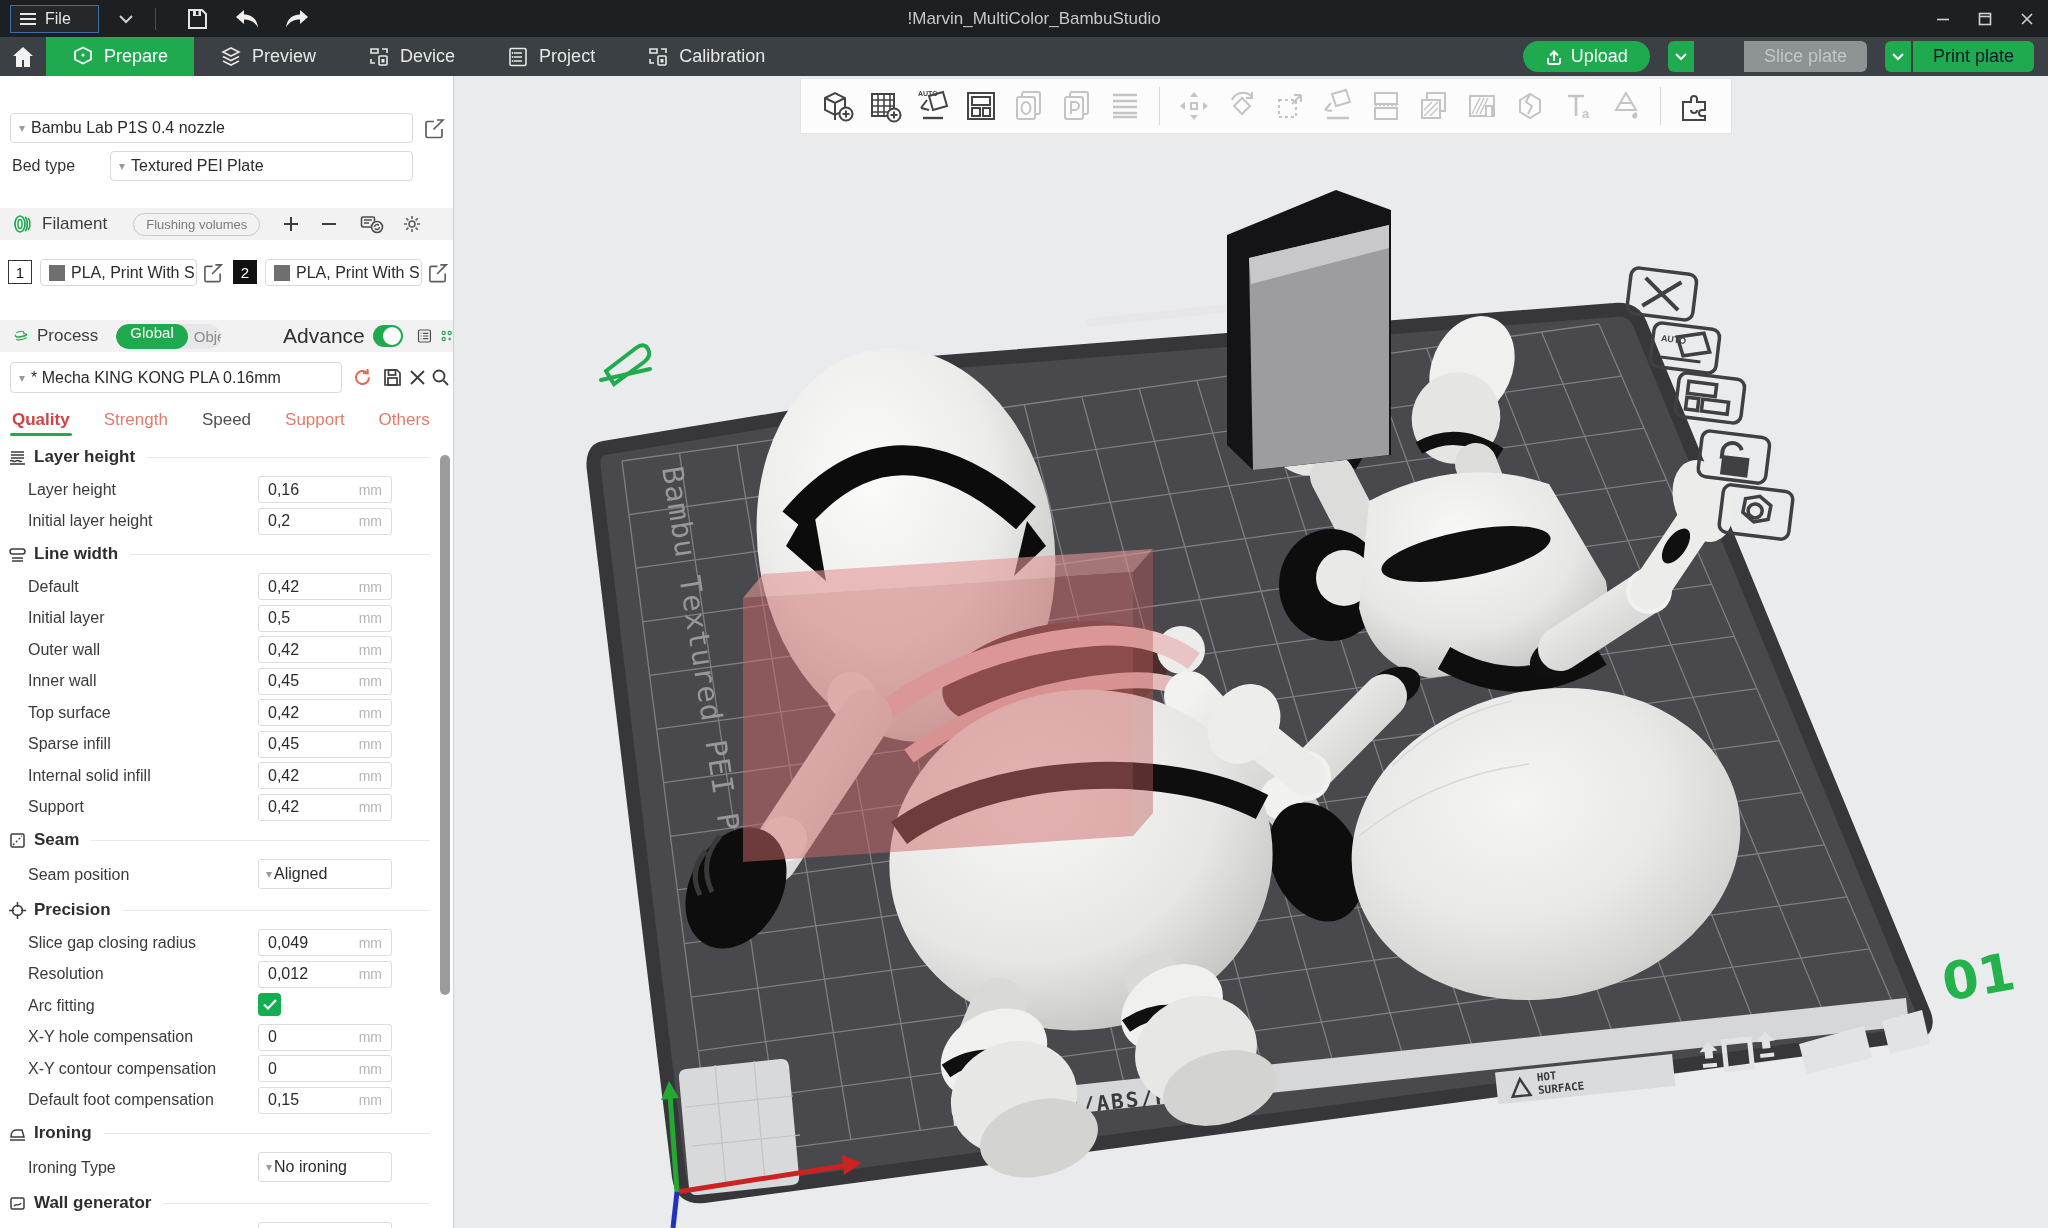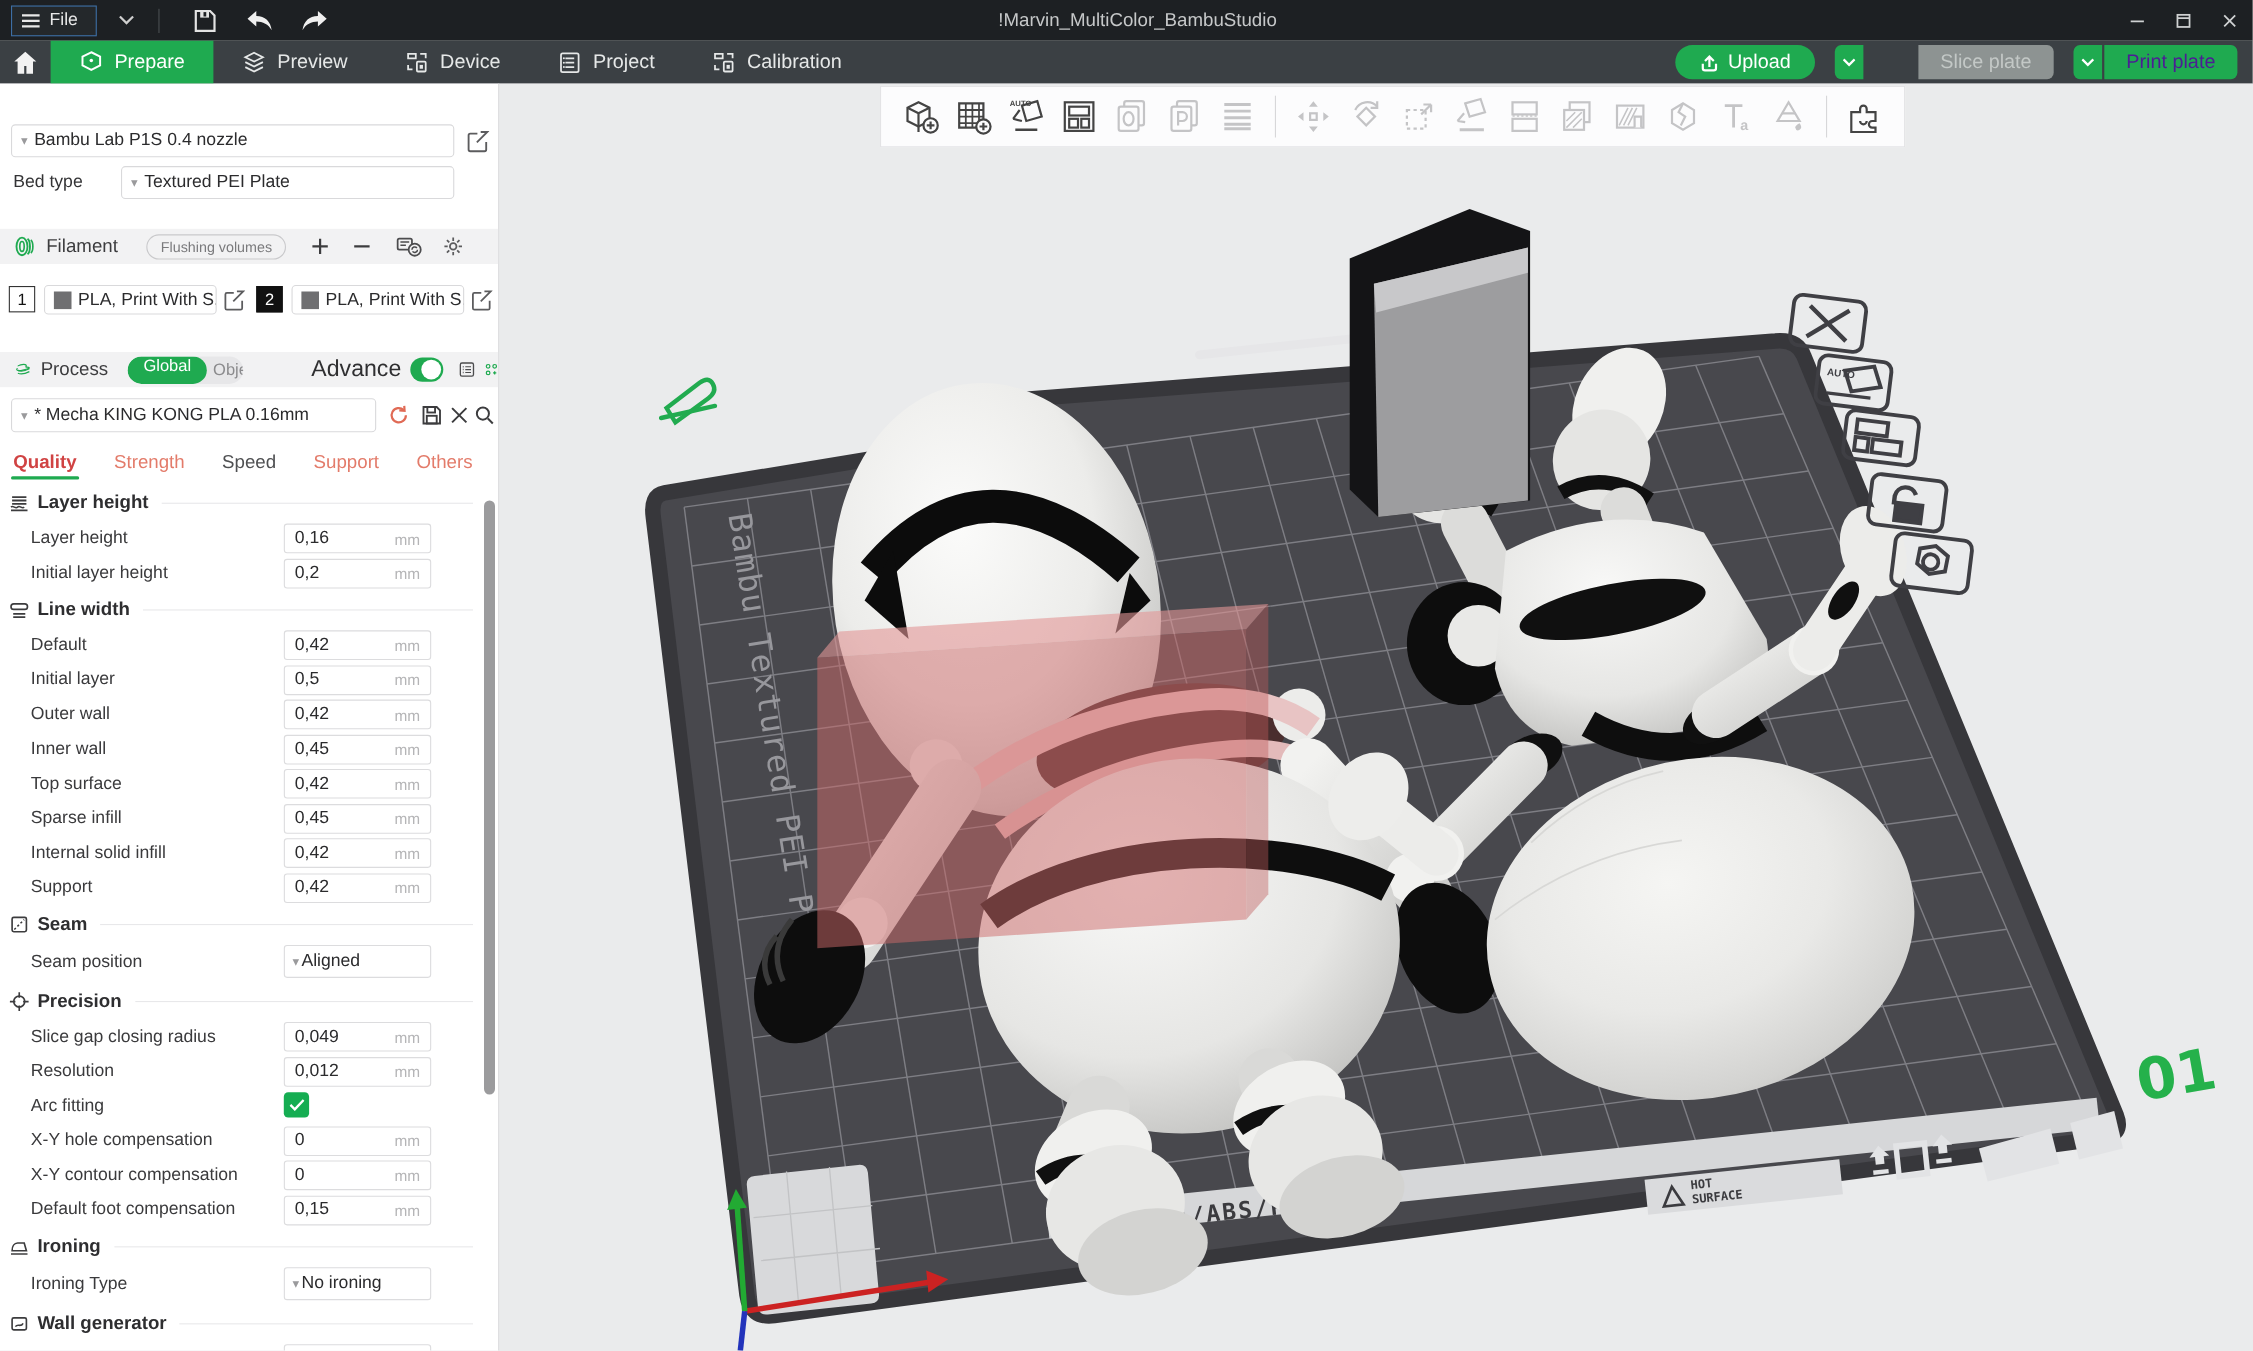--- a/index.html
+++ b/index.html
@@ -1,40 +1,40 @@
 <!DOCTYPE html>
 <html><head>
 <meta charset="utf-8">
 <style>
 * { margin:0; padding:0; box-sizing:border-box; }
 html,body { width:2048px; height:1228px; overflow:hidden; background:#eaebec; font-family:"Liberation Sans",sans-serif; }
 .app { position:relative; width:2048px; height:1228px; }
 
 
 .titlebar { position:absolute; left:0; top:0; width:2048px; height:37px; background:#1d2023; display:flex; align-items:center; }
-.file-btn { display:flex; align-items:center; gap:8px; margin-left:10px; padding:4px 16px 4px 8px; border:1px solid #3d6ea5; background:#24282b; color:#e8e8e8; font-size:16px; height:28px; }
+.file-btn { display:flex; align-items:center; gap:8px; margin-left:10px; padding:4px 27px 4px 8px; border:1px solid #3d6ea5; background:#24282b; color:#e8e8e8; font-size:16px; height:28px; }
 .tb-chev { color:#cfcfcf; margin-left:14px; width:26px; text-align:center; }
 .tb-sep { width:1px; height:22px; background:#4a4e52; margin:0 16px; }
 .tb-ico { width:30px; height:24px; margin:0 10px; display:flex; align-items:center; justify-content:center; }
 .title-text { position:absolute; left:50%; top:0; transform:translateX(-46%); line-height:37px; color:#c6c8c9; font-size:17px; }
 .win-controls { position:absolute; right:0; top:0; height:37px; display:flex; }
 .win-btn { width:42px; height:37px; display:flex; align-items:center; justify-content:center; color:#cfd1d2; font-size:17px; }
 
 
 .tabbar { position:absolute; left:0; top:37px; width:2048px; height:39px; background:#3b4044; display:flex; align-items:center; }
 .home-btn { width:46px; height:39px; display:flex; align-items:center; justify-content:center; }
 .tab { height:39px; display:flex; align-items:center; gap:10px; padding:0 26px; color:#e6e8e8; font-size:18px; }
 .tab.active { background:#1faa50; color:#fff; }
 .actions { position:absolute; right:14px; top:4px; height:31px; display:flex; align-items:center; }
 .btn-upload { display:flex; align-items:center; gap:8px; background:#1faa50; color:#fff; font-size:18px; border-radius:16px; height:31px; padding:0 22px; }
 .split { display:flex; margin-left:18px; }
 .split .chev { width:26px; height:31px; background:#1faa50; border-radius:6px 0 0 6px; display:flex; align-items:center; justify-content:center; margin-right:2px; }
 .split .main { height:31px; display:flex; align-items:center; padding:0 20px; border-radius:0 6px 6px 0; font-size:18px; }
 .split .main.disabled { background:#8d9392; color:#c3c8c6;margin-left:48px; }
-.split .main.green { background:#1faa50; color:#4c1d95;justify-content:center; }
+.split .main.green { background:#1faa50; color:#0f172a;justify-content:center; }
 
 
 .sidebar { position:absolute; left:0; top:76px; width:454px; height:1152px; background:#ffffff; border-right:1px solid #d2d2d4; overflow:hidden; }
 .sec-head { position:absolute; left:0; width:453px; background:#f2f2f3; display:flex; align-items:center; }
 .sec-title { font-size:17px; color:#3c3c3e; margin-left:8px; }
 .combo { position:absolute; background:#fff; border:1px solid #d9d9db; border-radius:4px; display:flex; align-items:center; font-size:16px; color:#2b2b2d; }
 .combo .chev { color:#9a9a9c; font-size:12px; margin:0 6px 0 8px; }
 .label { position:absolute; font-size:16px; color:#333335; }
 .icon-btn { position:absolute; display:flex; align-items:center; justify-content:center; }
 .pill { border:1px solid #c9c9cb; border-radius:13px; color:#7a7a7c; font-size:13px; padding:3px 12px; }

